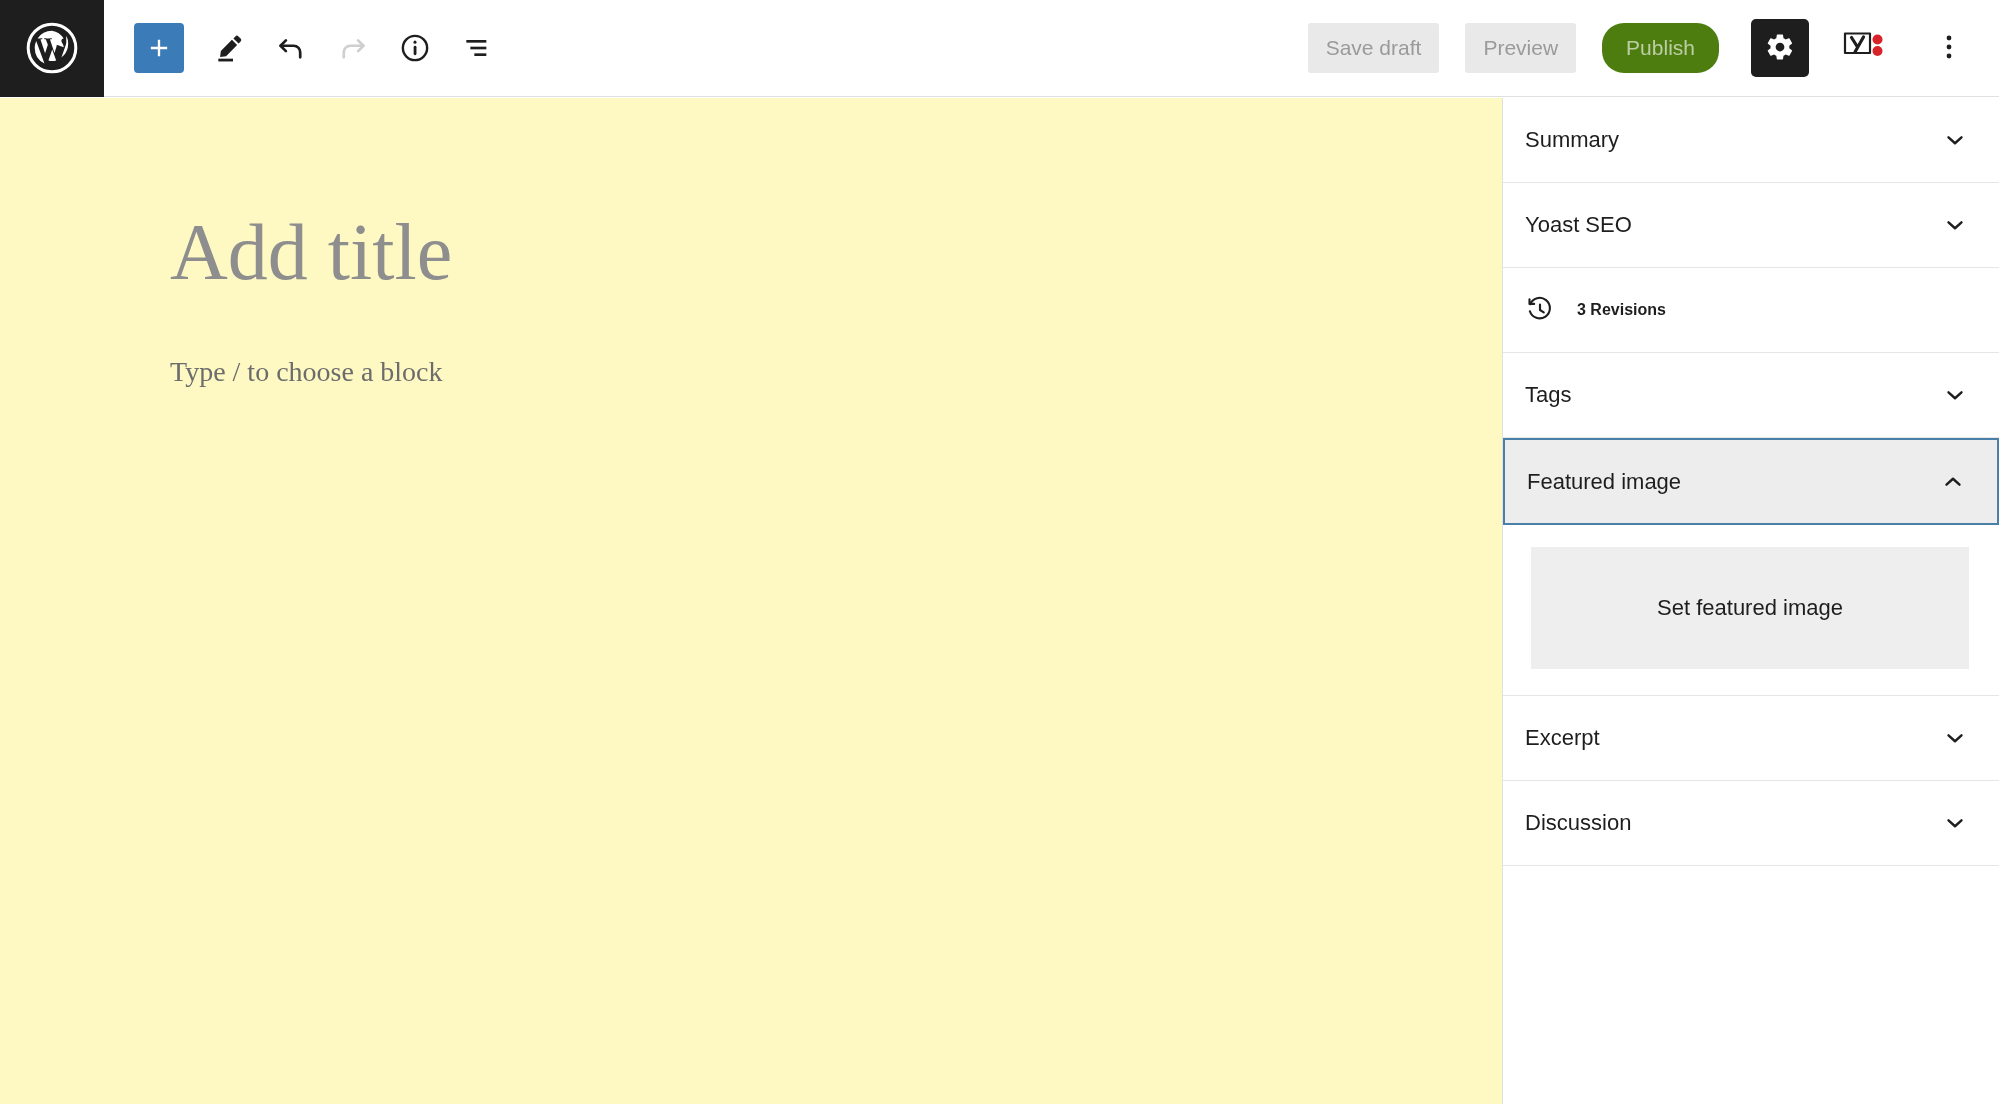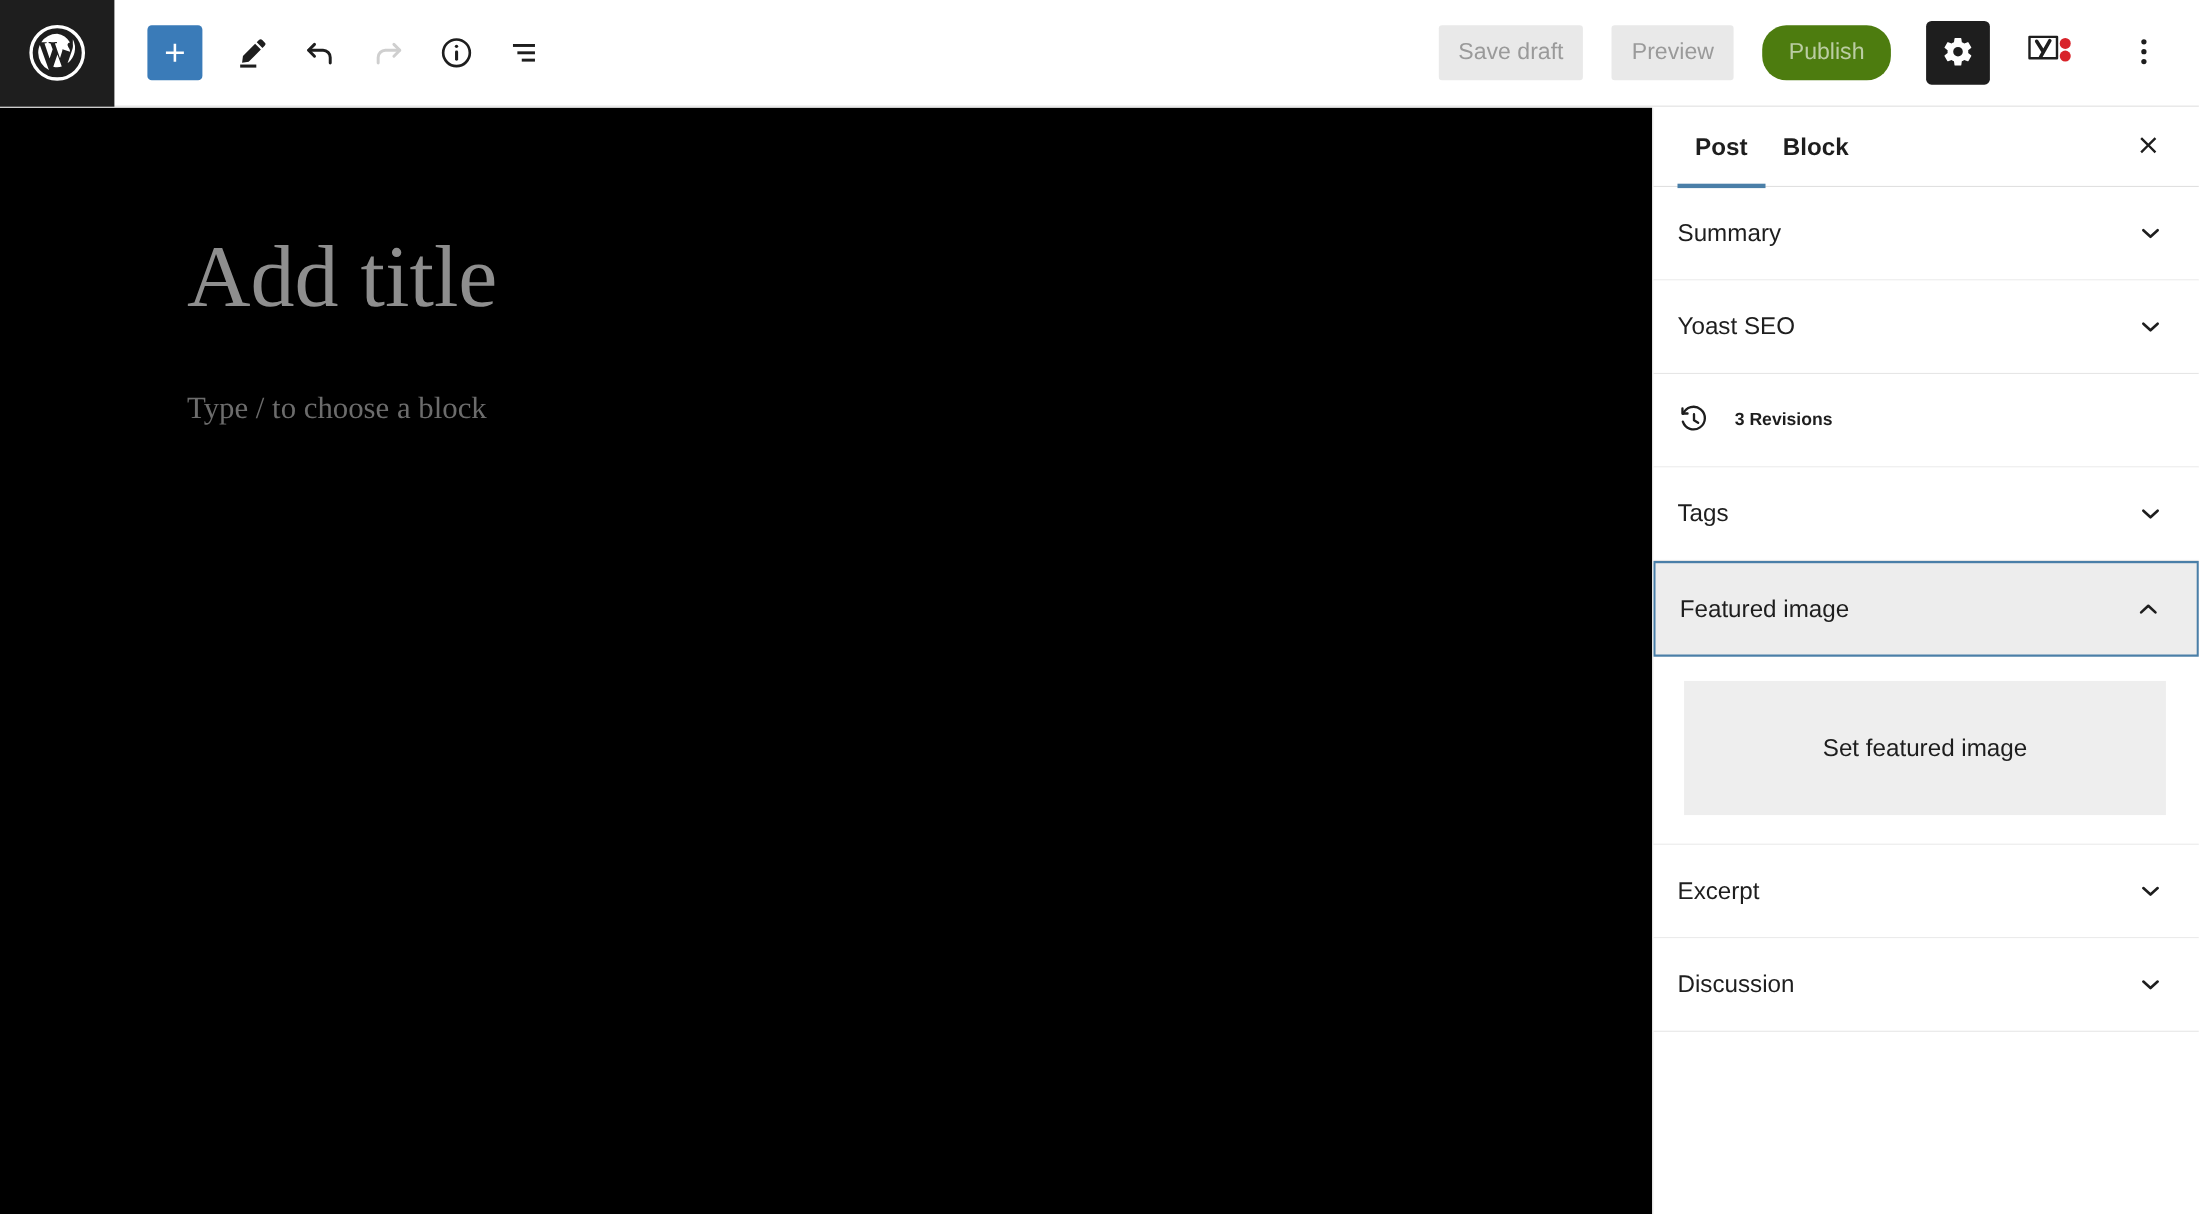--- a/index.html
+++ b/index.html
@@ -66,21 +66,21 @@
   }
   .kebab-btn {
     width: 56px; height: 58px; display: flex; align-items: center;
     justify-content: center; background: transparent; border: none; cursor: pointer;
   }
 
   
   .canvas {
     position: absolute; top: 98px; left: 0;
     width: 1502px; height: 1006px;
-    background: #000000; overflow: hidden;
+    background: #fef9c3; overflow: hidden;
   }
   .post-title {
     position: absolute; left: 170px; top: 110px;
     font-family: "Liberation Serif", serif;
     font-size: 80px; line-height: 1.1; color: #8e8e8e; font-weight: 400;
     letter-spacing: 0px; cursor: text;
   }
   .block-placeholder {
     position: absolute; left: 170px; top: 258px;
     font-family: Liberation Serif, serif;
@@ -262,31 +262,20 @@
     </div>
   </div>
 
   <div class="canvas">
     <div class="post-title">Add title</div>
     <div class="block-placeholder">Type / to choose a block</div>
   </div>
 
   <div class="sidebar">
 
-    <div class="sb-tabs">
-      <button class="sb-tab active">Post</button>
-      <button class="sb-tab">Block</button>
-      <button class="sb-close">
-        <span>
-          <svg width="26" height="26" viewBox="0 0 24 24">
-            <path d="M5.3 6.7 6.7 5.3 12 10.6l5.3-5.3 1.4 1.4L13.4 12l5.3 5.3-1.4 1.4L12 13.4l-5.3 5.3-1.4-1.4L10.6 12 5.3 6.7z" fill="#1e1e1e"></path>
-          </svg>
-        </span>
-      </button>
-    </div>
 
     <div class="panel-row">
       <span class="label">Summary</span>
       <span class="chev">
         <svg width="26" height="26" viewBox="0 0 24 24" fill="none">
           <path d="M6 9.5 12 15l6-5.5" stroke="#1e1e1e" stroke-width="2.2" stroke-linecap="round" stroke-linejoin="round"></path>
         </svg>
       </span>
     </div>
 

